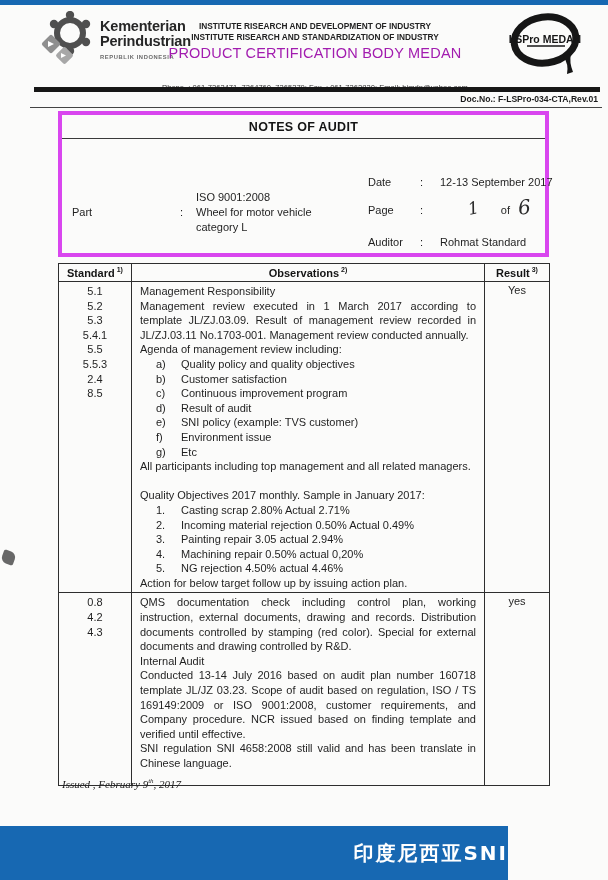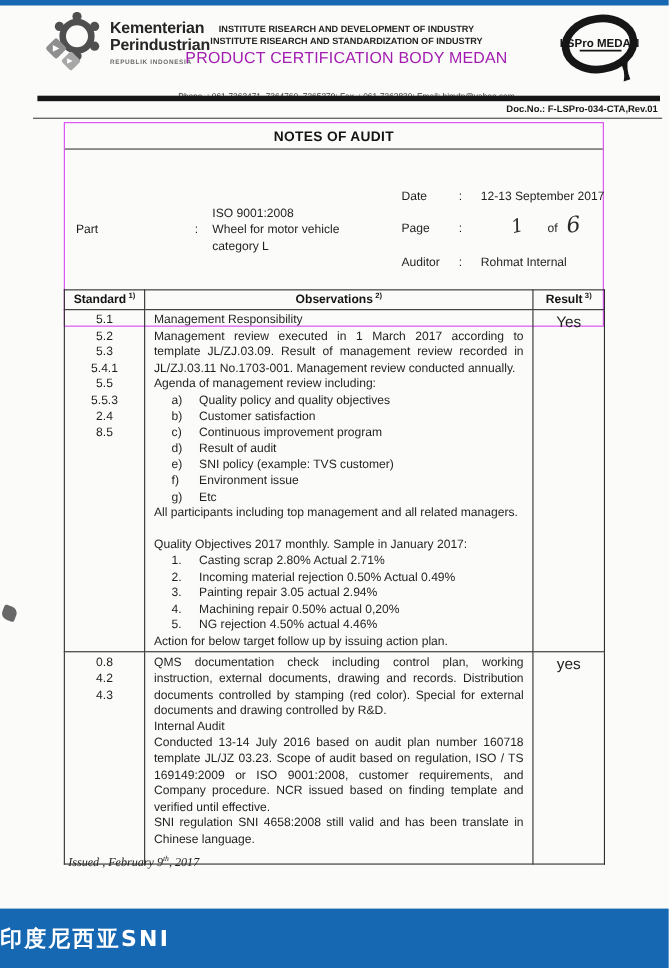--- a/index.html
+++ b/index.html
@@ -22,22 +22,22 @@
   .body-name { font-size:14.5px; line-height:19px; color:#a21caf; letter-spacing:0.2px; margin-top:1px; }
   .contact-line { font-size:7.6px; line-height:9.5px; color:#333; margin-top:20px; }
   .lspro-logo { position:absolute; left:503px; top:8px; }
 
   .double-rule { position:absolute; left:34px; top:87px; width:566px; height:3px;
                  border-top:3px solid #171717; border-bottom:2px solid #171717; }
   .doc-no { position:absolute; right:10px; top:94px; font-size:8.6px; font-weight:bold; color:#1b1b1b; }
   .doc-rule { position:absolute; left:30px; top:107px; width:572px; border-bottom:1px solid #444; }
 
   
-  .audit-box { position:absolute; left:58px; top:111px; width:491px; height:186px;
-               border:1px solid #d946ef; background:transparent; }
+  .audit-box { position:absolute; left:58px; top:111px; width:491px; height:146px;
+               border:4px solid #d946ef; background:transparent; }
   .audit-title { position:absolute; left:0; top:0; width:100%; height:24px;
                  border-bottom:1px solid #3a3a3a; text-align:center;
                  font-size:12.5px; font-weight:bold; letter-spacing:0.3px; line-height:24px; color:#141414; }
   .ib-row { position:absolute; font-size:11px; line-height:14.5px; white-space:nowrap; }
   .ib-label { display:inline-block; width:108px; }
   .ib-colon { display:inline-block; width:16px; }
   .ib-label-r { display:inline-block; width:52px; }
   .ib-colon-r { display:inline-block; width:20px; }
   .hw { font-family:"DejaVu Serif", serif; font-style:italic; font-size:17px;
         display:inline-block; transform:rotate(-12deg); color:#2a2a2a; }
@@ -46,37 +46,37 @@
   
   .audit-table { position:absolute; left:58px; top:263px; width:491px;
                  border-collapse:collapse; table-layout:fixed; }
   .audit-table th, .audit-table td { border:1px solid #2e2e2e; }
   .audit-table th { font-size:11px; font-weight:bold; height:18px; text-align:center;
                     padding:1px 2px; color:#141414; }
   .hsup { font-size:7px; vertical-align:super; margin-left:2px; }
   td.col-standard { text-align:center; vertical-align:top; font-size:11px;
                     line-height:14.6px; padding-top:2px; }
   td.col-obs { vertical-align:top; padding:2px 8px; font-size:11px; }
-  td.col-result { text-align:center; vertical-align:top; font-size:14px; padding-top:2px; }
+  td.col-result { text-align:center; vertical-align:top; font-size:11px; padding-top:2px; }
   tr:last-child td.col-obs { padding-bottom:14px; }
   .obs-p { line-height:14.6px; }
   .just { text-align:justify; }
   .obs-gap { height:14.6px; }
   .obs-li { display:flex; line-height:14.6px; }
   .li-marker { flex:none; width:25px; margin-left:16px; }
   .li-text { flex:1; }
 
   
   .issued-line { position:absolute; left:62px; top:777px; font-family:"Liberation Serif", serif;
                  font-style:italic; font-size:11px; color:#222; }
   .issued-line sup { font-size:7px; }
   .scan-artifact { position:absolute; left:2px; top:551px; width:13px; height:13px;
                    background:#4d4d4d; border-radius:2px 6px 2px 6px; transform:rotate(20deg); opacity:0.85; }
-  .sni-banner { position:absolute; left:0; top:826px; width:608px; height:54px; background:#1768b2;
-                display:flex; align-items:center; justify-content:flex-start; }
+  .sni-banner { position:absolute; left:0; top:826px; width:508px; height:54px; background:#1768b2;
+                display:flex; align-items:center; justify-content:flex-end; }
   .sni-banner .banner-text { color:#ffffff; font-size:20px; font-weight:bold; letter-spacing:2px;
                              font-family:"DejaVu Sans", sans-serif; }
 </style>
 </head>
 <body>
 
 <div class="top-strip" style="background: rgb(23, 104, 178);"></div>
 
 <div class="ministry-logo">
   <svg width="60" height="62" viewBox="0 0 60 62">
@@ -137,21 +137,21 @@
 
   <div class="ib-row" style="left:306px; top:60px;">
     <span class="ib-label-r">Date</span><span class="ib-colon-r">:</span><span>12-13 September 2017</span>
   </div>
 
   <div class="ib-row" style="left:306px; top:85px;">
     <span class="ib-label-r">Page</span><span class="ib-colon-r">:</span><span class="hw" style="margin-left:28px;">1</span><span style="margin-left:22px;">of</span><span class="hw six" style="margin-left:8px;">6</span>
   </div>
 
   <div class="ib-row" style="left:306px; top:120px;">
-    <span class="ib-label-r">Auditor</span><span class="ib-colon-r">:</span><span>Rohmat Internal</span>
+    <span class="ib-label-r">Auditor</span><span class="ib-colon-r">:</span><span>Rohmat Standard</span>
   </div>
 </div>
 
 <table class="audit-table">
   <colgroup>
       <col style="width:73px">
       <col style="width:353px">
       <col style="width:65px">
     </colgroup>
   <thead>

